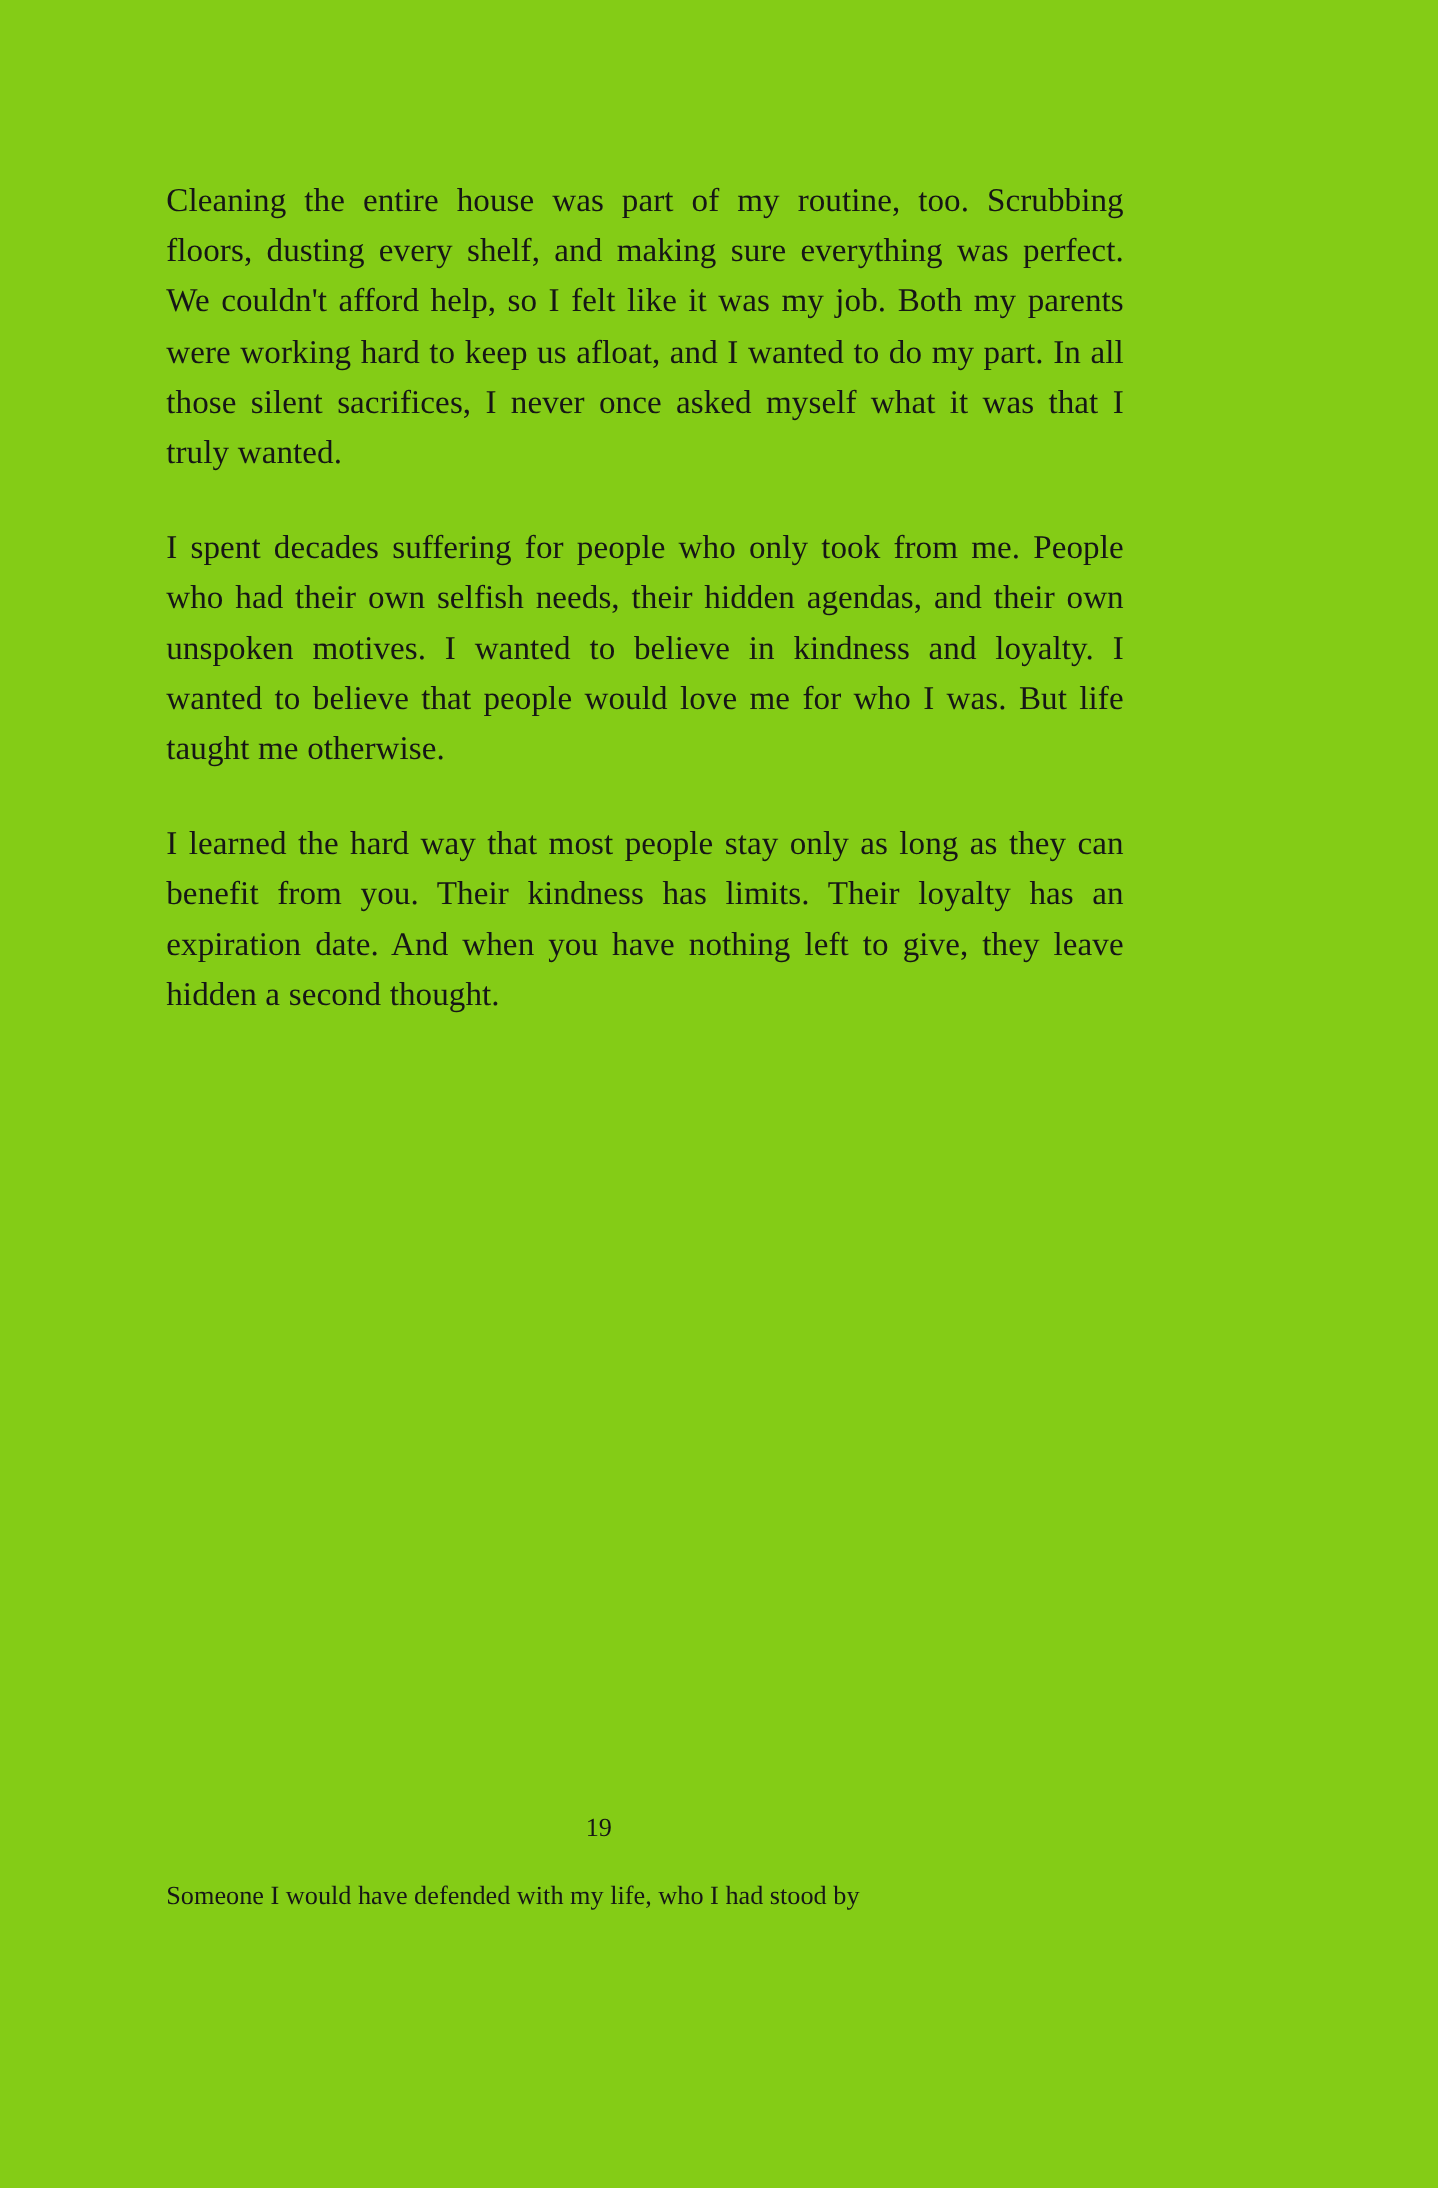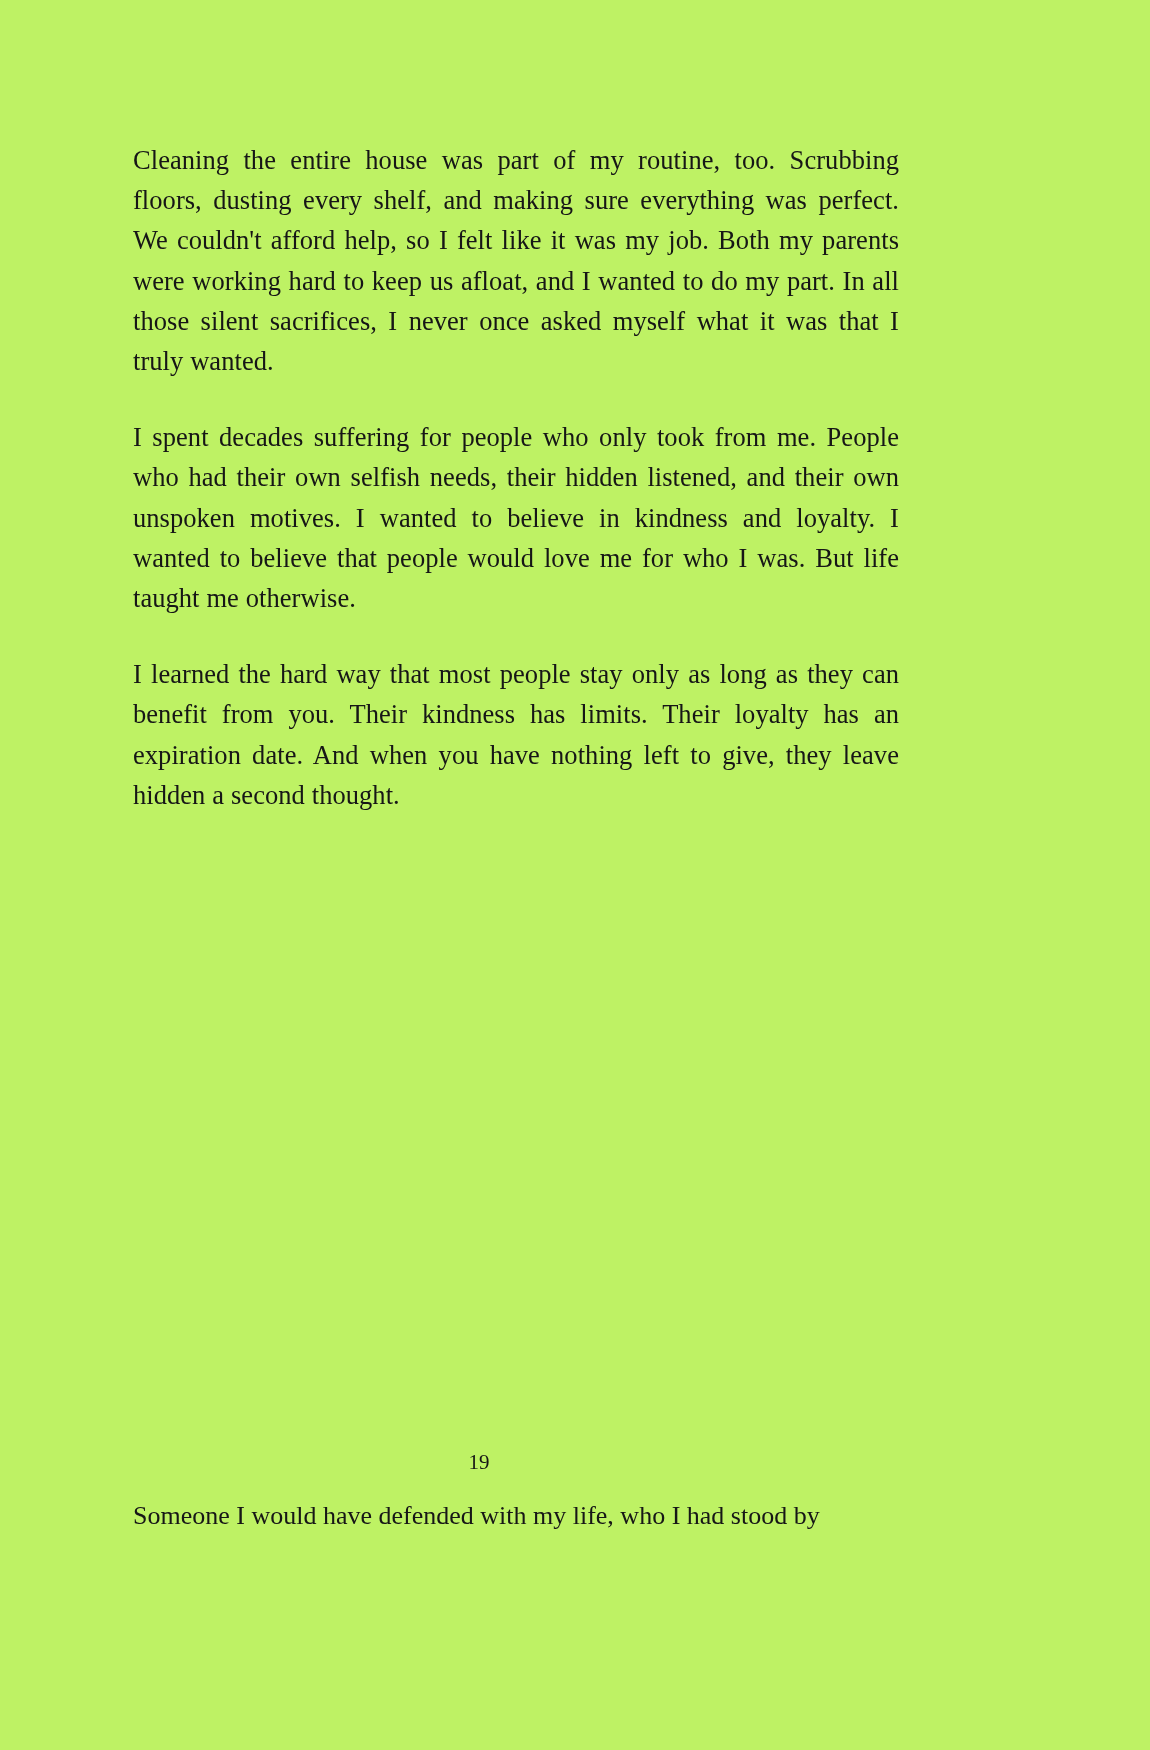--- a/index.html
+++ b/index.html
@@ -15,21 +15,21 @@
     font-family: "Liberation Serif", "DejaVu Serif", serif;
     color: #1a1a1a;
   }
 
   .page {
     position: absolute;
     left: 0;
     top: 0;
     width: 1150px;
     height: 1750px;
-    background: #bef264;
+    background: #84cc16;
   }
 
   .text-block {
     position: absolute;
     left: 133px;
     top: 140px;
     width: 766px;
   }
 
   .para {
@@ -61,35 +61,35 @@
   }
 
   .overflow-block {
     position: absolute;
     left: 133px;
     top: 1496px;
     width: 766px;
   }
 
   .overflow-line {
-    font-size: 26px;
+    font-size: 21px;
     line-height: 40.2px;
     text-align: justify;
     color: #161616;
     white-space: nowrap;
   }
 </style>
 </head>
 <body>
 
 <div class="page">
 
   <div class="text-block">
     <p class="para">Cleaning the entire house was part of my routine, too. Scrubbing floors, dusting every shelf, and making sure everything was perfect. We couldn't afford help, so I felt like it was my job. Both my parents were working hard to keep us afloat, and I wanted to do my part. In all those silent sacrifices, I never once asked myself what it was that I truly wanted.</p>
-    <p class="para">I spent decades suffering for people who only took from me. People who had their own selfish needs, their hidden listened, and their own unspoken motives. I wanted to believe in kindness and loyalty. I wanted to believe that people would love me for who I was. But life taught me otherwise.</p>
+    <p class="para">I spent decades suffering for people who only took from me. People who had their own selfish needs, their hidden agendas, and their own unspoken motives. I wanted to believe in kindness and loyalty. I wanted to believe that people would love me for who I was. But life taught me otherwise.</p>
     <p class="para">I learned the hard way that most people stay only as long as they can benefit from you. Their kindness has limits. Their loyalty has an expiration date. And when you have nothing left to give, they leave hidden a second thought.</p>
   </div>
 
   <div class="page-number">19</div>
 
   <div class="overflow-block">
     <div class="overflow-line">Someone I would have defended with my life, who I had stood by</div>
   </div>
 
 </div>

